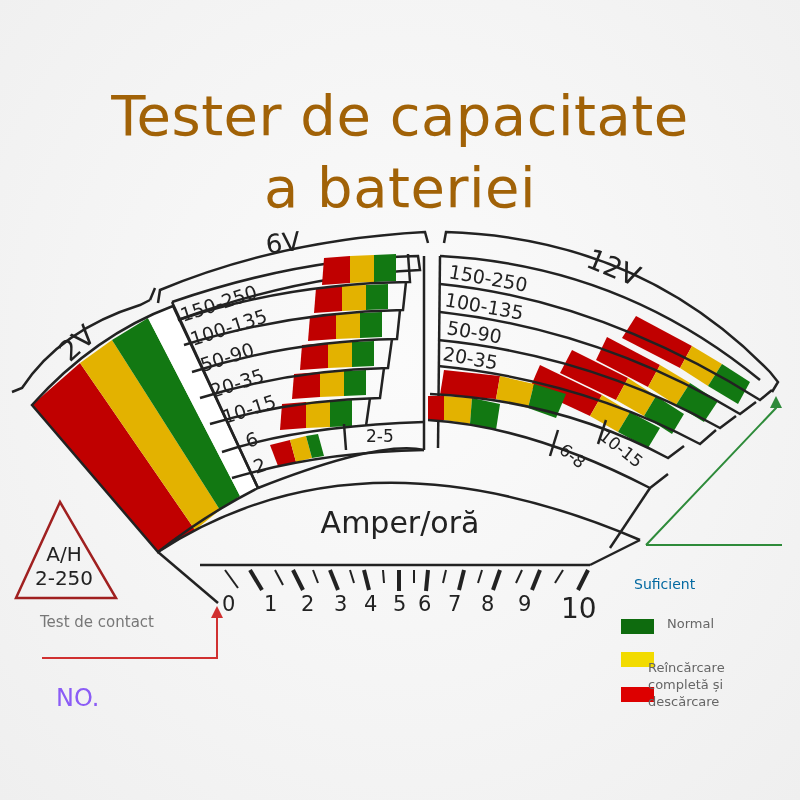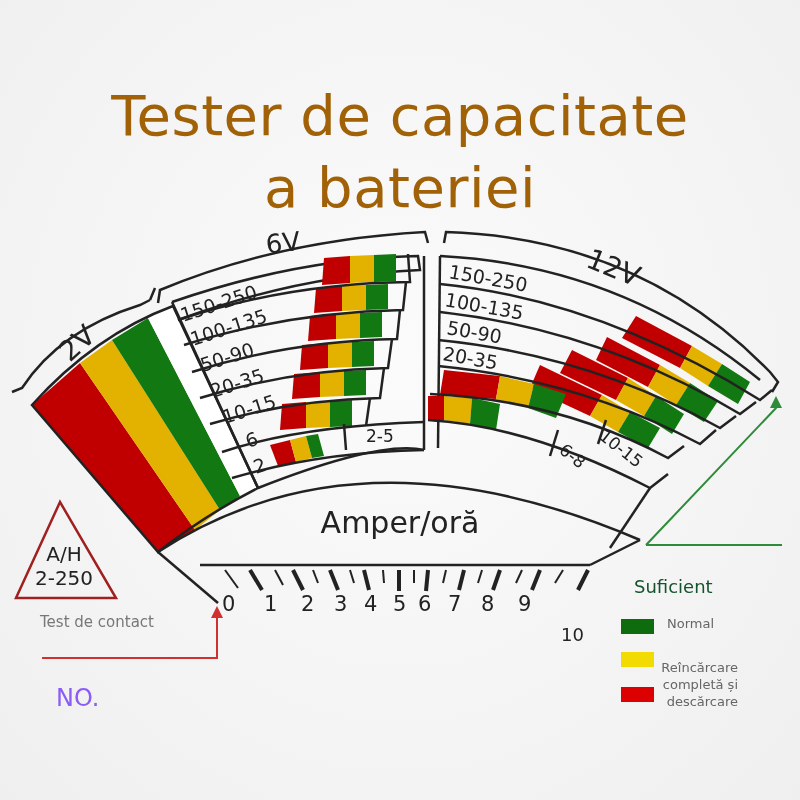--- a/index.html
+++ b/index.html
@@ -5,24 +5,24 @@
   html,body{margin:0;padding:0;}
   body{width:800px;height:800px;overflow:hidden;background:#f3f3f3;font-family:"DejaVu Sans",sans-serif;color:#222;position:relative;}
   .bg{position:absolute;inset:0;background:radial-gradient(ellipse at 50% 45%,#fbfbfb 0%,#f4f4f4 60%,#efefef 100%);}
   .title{position:absolute;left:0;width:800px;text-align:center;font-size:56px;line-height:1;color:#a16207;letter-spacing:0.5px;}
   .t1{top:88px;} .t2{top:160px;}
   svg.dial{position:absolute;left:0;top:0;}
   .lbl{position:absolute;}
   .tri-text{position:absolute;left:24px;top:542px;width:80px;text-align:center;font-size:20px;line-height:24px;color:#222;}
   .switch{position:absolute;left:40px;top:612px;width:160px;text-align:left;font-size:15px;line-height:20px;color:#777;}
   .no{position:absolute;left:56px;top:684px;font-size:24px;color:#8b5cf6;}
-  .legend-title{position:absolute;left:634px;top:576px;font-size:18px;color:#14532d;}
+  .legend-title{position:absolute;left:634px;top:576px;font-size:14px;color:#0369a1;}
   .sw{position:absolute;left:621px;width:33px;height:15px;}
   .lg-text{position:absolute;font-size:13px;color:#666;}
-  .lg-text2{position:absolute;left:648px;top:659px;width:90px;text-align:right;font-size:13px;line-height:17px;color:#666;}
+  .lg-text2{position:absolute;left:648px;top:659px;width:90px;text-align:left;font-size:13px;line-height:17px;color:#666;}
 </style>
 </head>
 <body>
 
 <div class="bg"></div>
 
 <div class="title t1">Tester de capacitate</div>
 <div class="title t2">a bateriei</div>
 
 <svg class="dial" width="800" height="800" viewBox="0 0 800 800">
@@ -180,21 +180,21 @@
   <span class="lbl" style="left:222px;top:592px;font-size:21px;">0</span>
   <span class="lbl" style="left:264px;top:592px;font-size:21px;">1</span>
   <span class="lbl" style="left:301px;top:592px;font-size:21px;">2</span>
   <span class="lbl" style="left:334px;top:592px;font-size:21px;">3</span>
   <span class="lbl" style="left:364px;top:592px;font-size:21px;">4</span>
   <span class="lbl" style="left:393px;top:592px;font-size:21px;">5</span>
   <span class="lbl" style="left:418px;top:592px;font-size:21px;">6</span>
   <span class="lbl" style="left:448px;top:592px;font-size:21px;">7</span>
   <span class="lbl" style="left:481px;top:592px;font-size:21px;">8</span>
   <span class="lbl" style="left:518px;top:592px;font-size:21px;">9</span>
-  <span class="lbl" style="left:561px;top:592px;font-size:18px;margin-top:32px;">10</span>
+  <span class="lbl" style="left:561px;top:592px;font-size:28px;">10</span>
 </div>
 
 <div class="tri-text">
   <div>A/H</div>
   <div>2-250</div>
 </div>
 
 <div class="switch">
   <div>Test de contact</div>
 </div>

